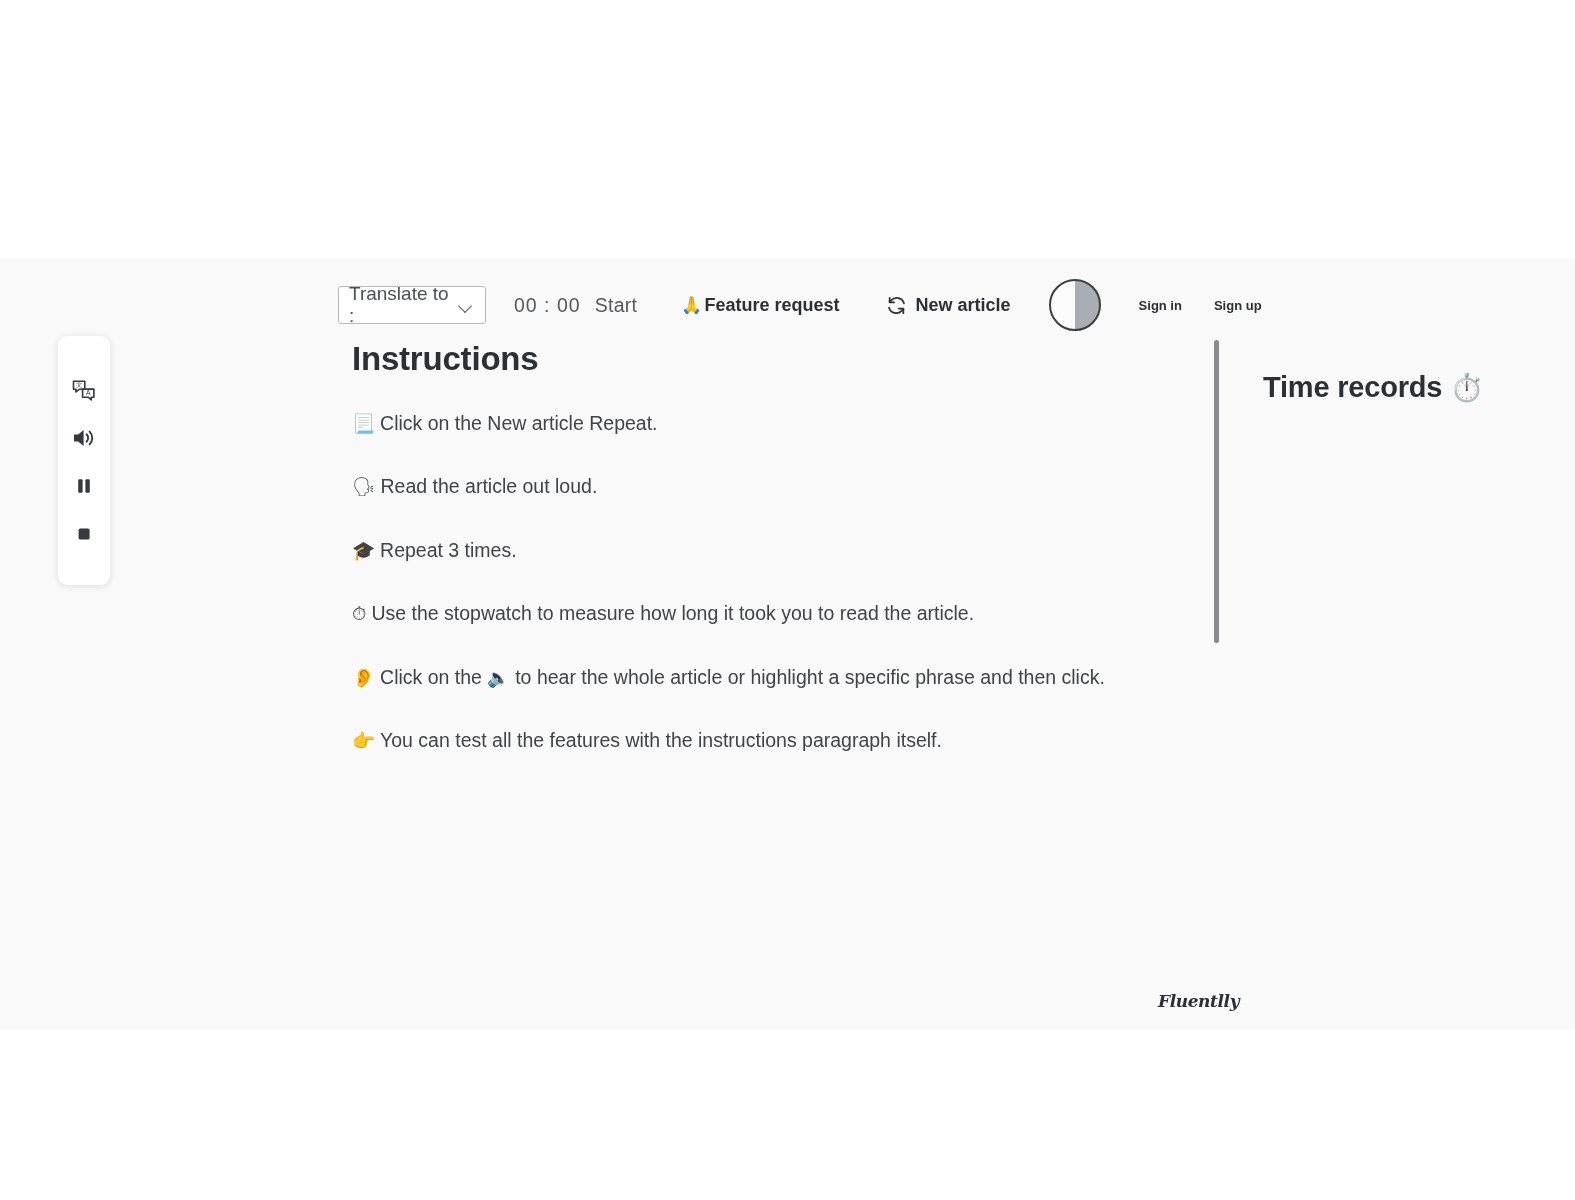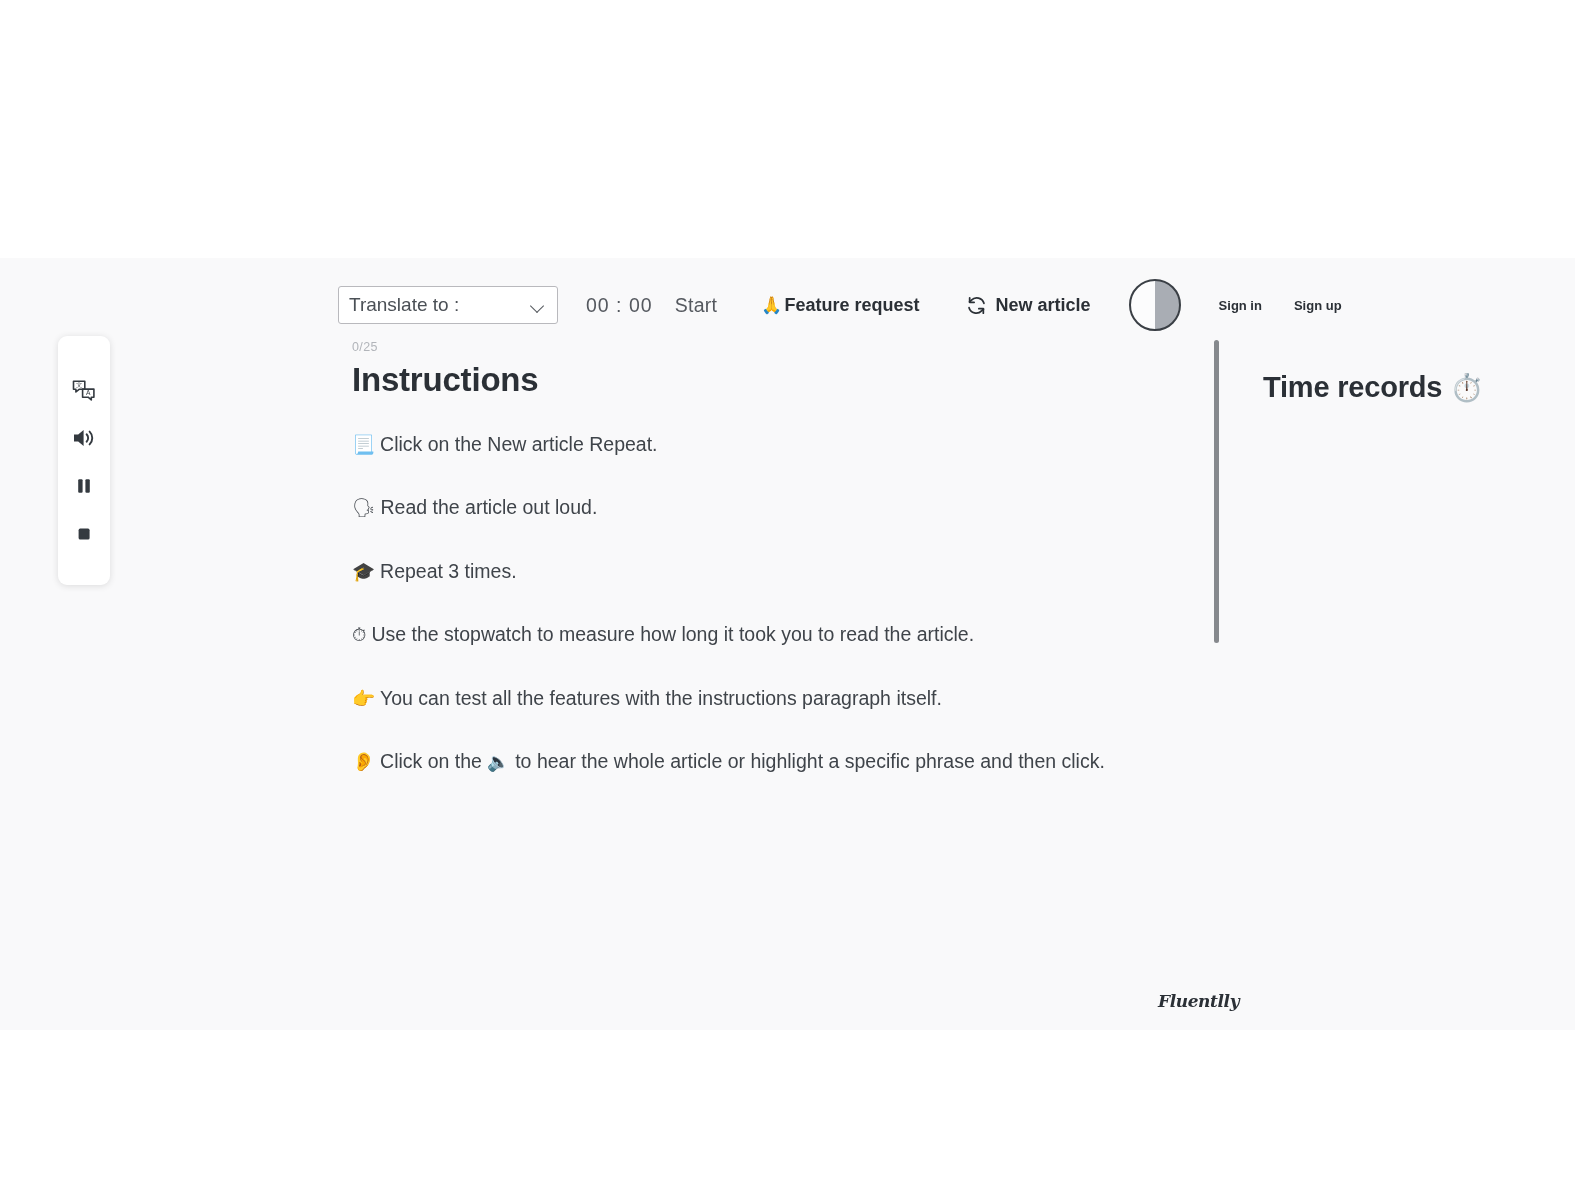--- a/index.html
+++ b/index.html
@@ -30,21 +30,21 @@
     position: absolute;
     left: 338px;
     top: 24px;
     height: 46px;
     display: flex;
     align-items: center;
     gap: 0px;
   }
 
   #translate-select {
-    width: 220px;
+    width: 148px;
     height: 38px;
     box-sizing: border-box;
     border: 1px solid #b9b9bd;
     border-radius: 3px;
     background: #ffffff;
     color: #4b5056;
     font-family: "Liberation Sans", sans-serif;
     font-size: 19px;
     padding: 0 10px;
     display: flex;
@@ -72,21 +72,21 @@
 
   #timer-block {
     margin-left: 28px;
     color: #55595f;
     font-size: 19.5px;
     letter-spacing: 0.3px;
     white-space: nowrap;
     cursor: pointer;
   }
   #timer-block .tm-val { letter-spacing: 1px; }
-  #timer-block .tm-start { margin-left: 22px; }
+  #timer-block .tm-start { margin-left: 14px; }
 
   .hdr-link {
     display: flex;
     align-items: center;
     gap: 2px;
     color: #2b3036;
     font-size: 18px;
     font-weight: 600;
     white-space: nowrap;
     cursor: pointer;
@@ -289,41 +289,40 @@
     <div class="tool-btn">
       <span>
         <svg width="24" height="24" viewBox="0 0 24 24">
           <rect x="6.6" y="6.6" width="11" height="11" rx="1.6" fill="#343a40"></rect>
         </svg>
       </span>
     </div>
   </div>
 
   <div id="article-column">
-    <div id="word-counter">0/25</div>
     <h1 id="article-title">Instructions</h1>
 
     <div id="instruction-list">
       <div class="instr-row">
         <span class="ico">📃</span><span>Click on the New article Repeat.</span>
       </div>
       <div class="instr-row">
         <span class="ico">🗣</span><span>Read the article out loud.</span>
       </div>
       <div class="instr-row">
         <span class="ico">🎓</span><span>Repeat 3 times.</span>
       </div>
       <div class="instr-row">
         <span class="ico">⏱</span><span>Use the stopwatch to measure how long it took you to read the article.</span>
       </div>
       <div class="instr-row">
+        <span class="ico">👂</span><span>Click on the </span><span class="inline-ico">🔈</span><span> to hear the whole article or highlight a specific phrase and then click.</span>
+      </div>
+      <div class="instr-row">
         <span class="ico">👉</span><span>You can test all the features with the instructions paragraph itself.</span>
-      </div>
-      <div class="instr-row">
-        <span class="ico">👂</span><span>Click on the </span><span class="inline-ico">🔈</span><span> to hear the whole article or highlight a specific phrase and then click.</span>
       </div>
     </div>
   </div>
 
   <div id="records-divider"></div>
   <div id="time-records-heading">
     <span>Time records</span><span class="tr-emoji">⏱️</span>
   </div>
 
   <div id="brand-logo">Fluentlly</div>

